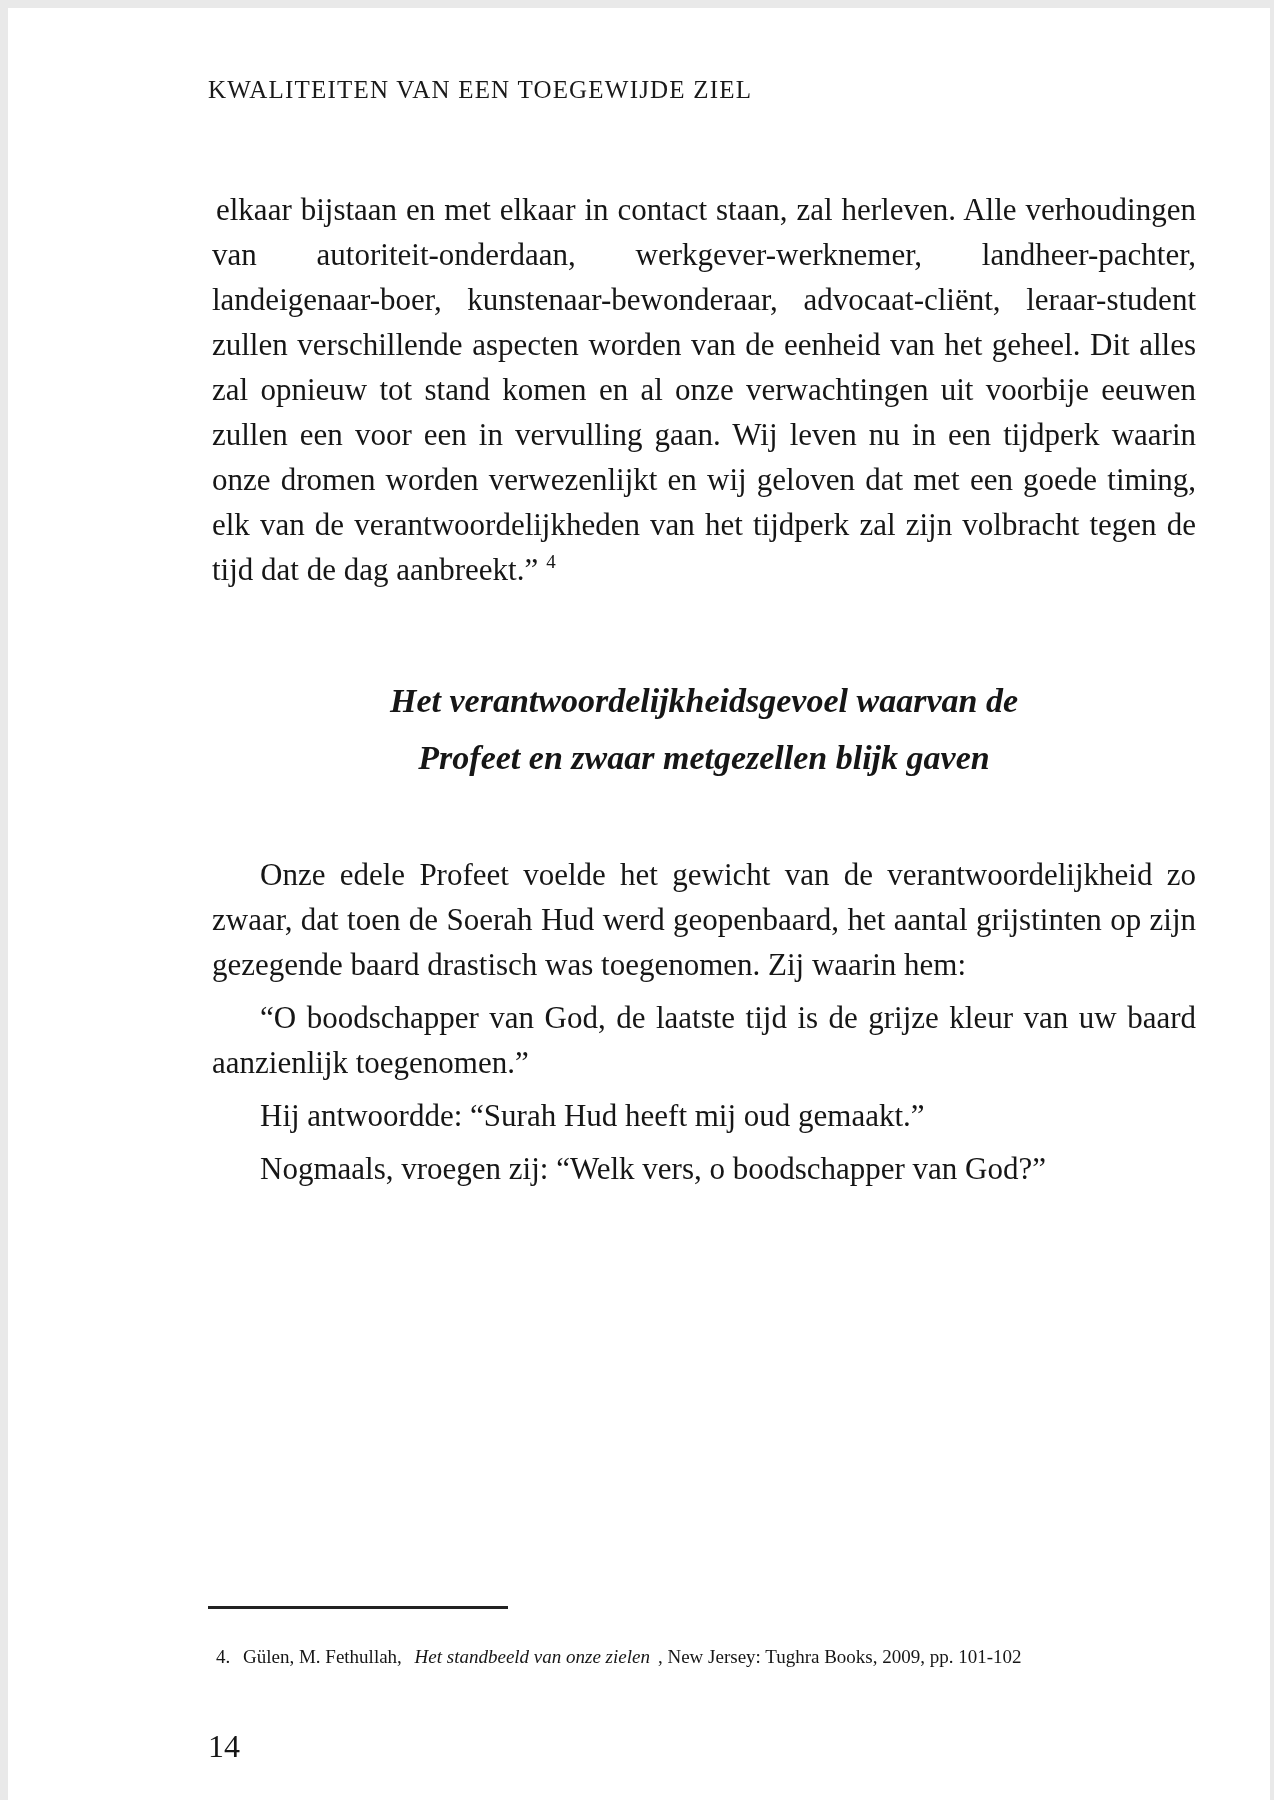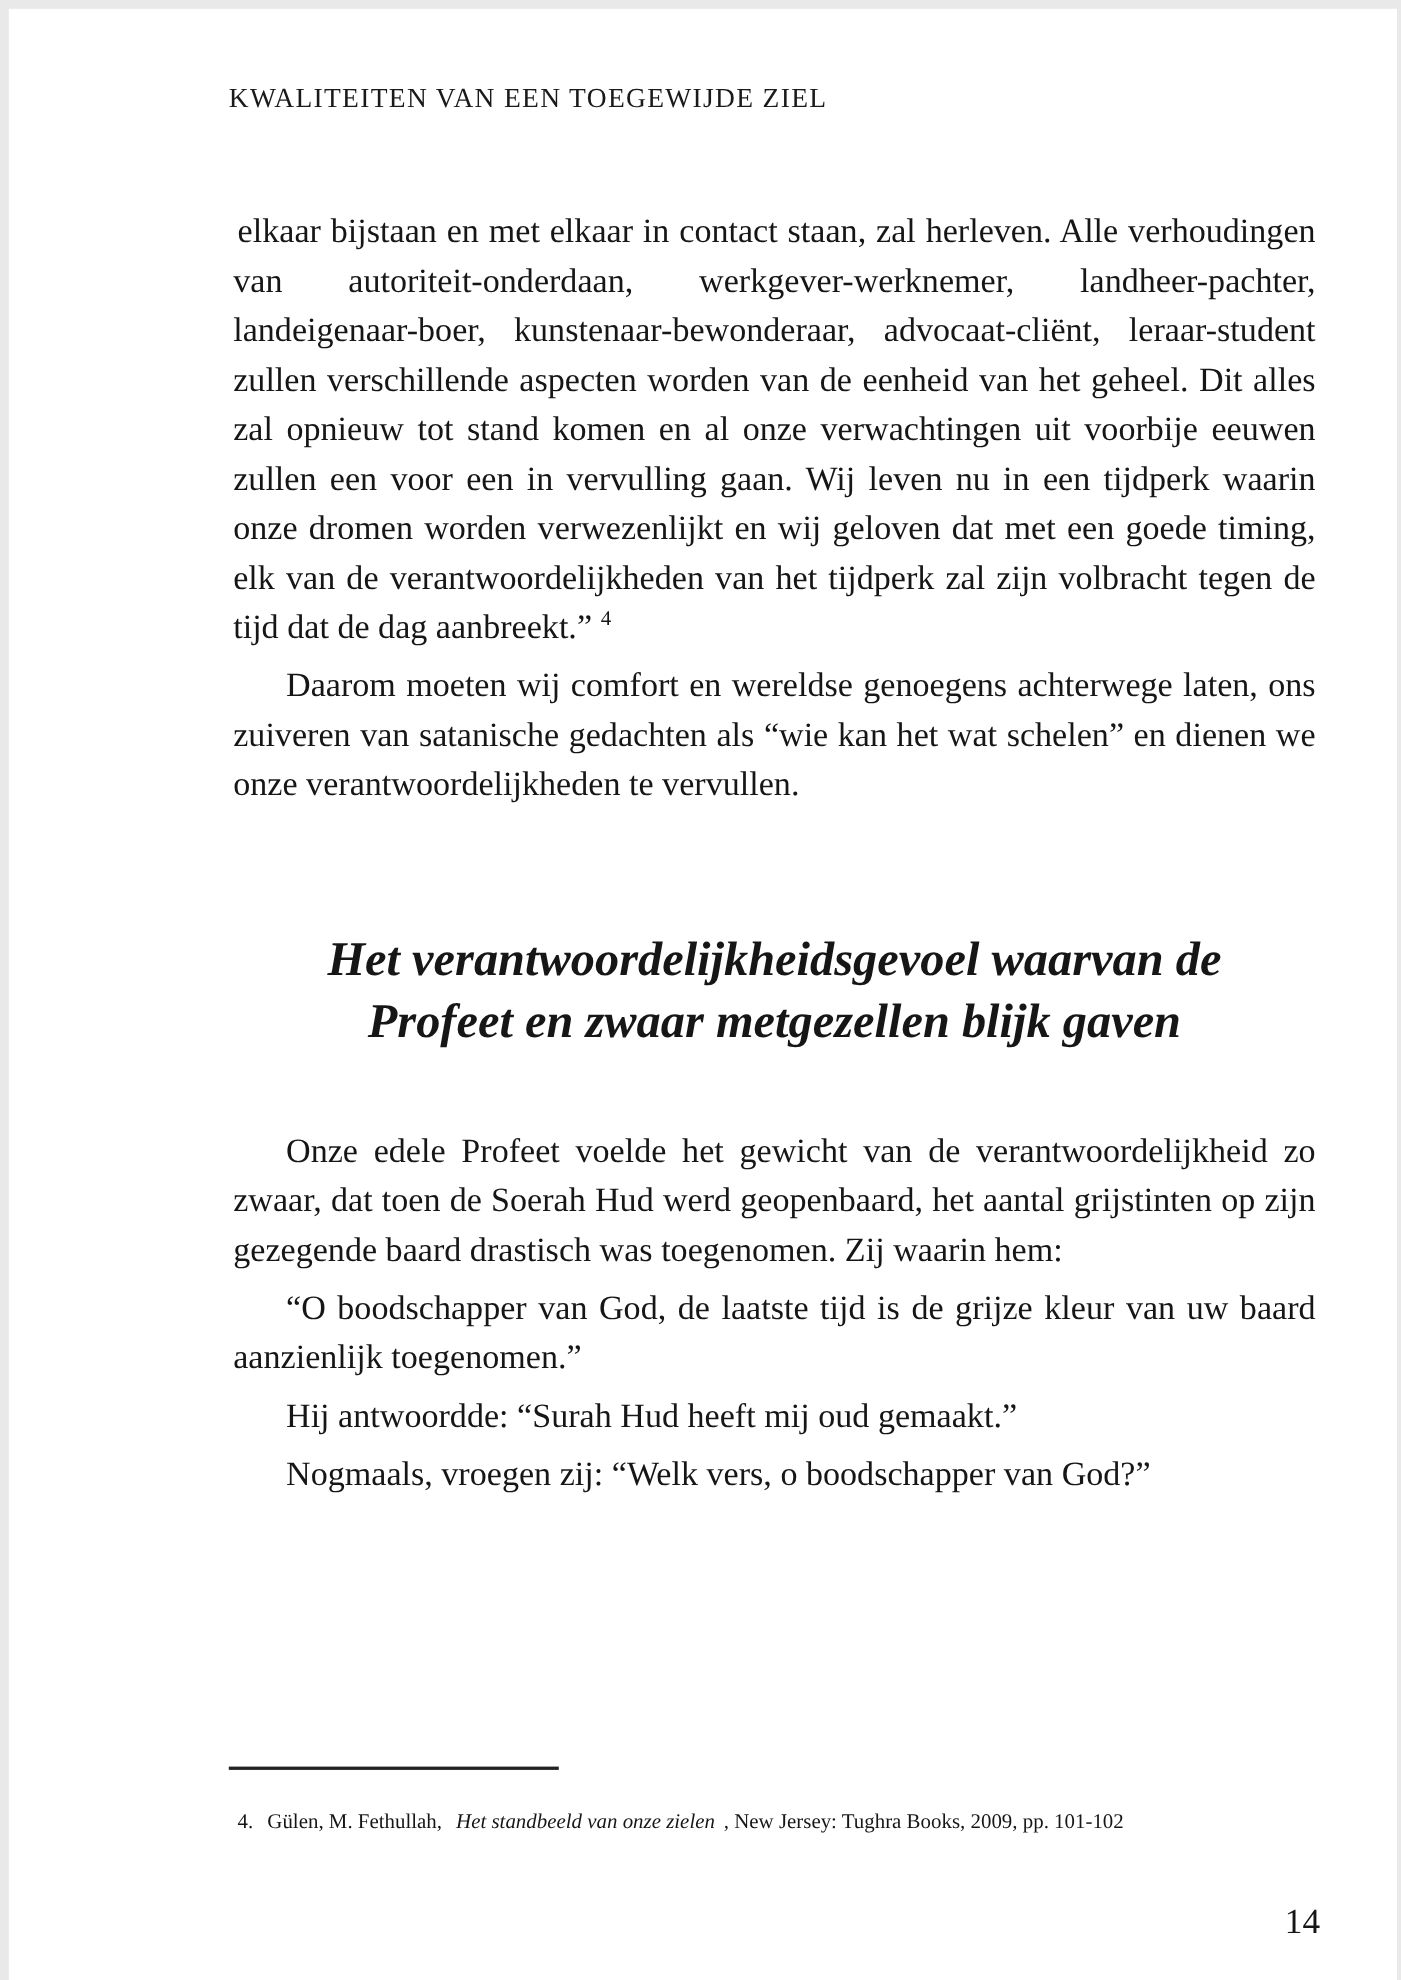--- a/index.html
+++ b/index.html
@@ -34,25 +34,25 @@
     text-align: justify;
   }
   .text-block p { margin: 0; font-family: Liberation Serif, serif; }
   .para-indent { text-indent: 48px; }
   sup.fn-ref {
     font-size: 19px;
     line-height: 0;
     vertical-align: 12px;
   }
   .section-heading {
-    margin: 100px 0 58px 0;
+    margin: 72px 0 58px 0;
     text-align: center;
     font-weight: bold;
     font-style: italic;
-    font-size: 44px;
+    font-size: 34px;
     line-height: 49px;
     text-indent: 0;
   }
   .italic { font-style: italic; }
   .footnote-area {
     position: absolute;
     left: 196px;
     top: 1594px;
     width: 1000px;
   }
@@ -65,36 +65,35 @@
     margin-top: 21px;
     font-size: 19px;
     line-height: 30px;
     text-align: justify;
   }
   .page-number {
     position: absolute;
     left: 196px;
     top: 1716px;
     width: 1000px;
-    text-align: right;
+    text-align: left;
     font-size: 32px;
   }
 </style>
 </head>
 <body>
 
 <div class="page">
 
   <div class="running-head">KWALITEITEN VAN EEN TOEGEWIJDE ZIEL</div>
 
   <div class="text-block">
 
     <p><span>elkaar bijstaan en met elkaar in contact staan, zal herleven. Alle verhoudingen van autoriteit-onderdaan, werkgever-werknemer, landheer-pachter, landeigenaar-boer, kunstenaar-bewonderaar, advocaat-cliënt, leraar-student zullen verschillende aspecten worden van de eenheid van het geheel. Dit alles zal opnieuw tot stand komen en al onze verwachtingen uit voorbije eeuwen zullen een voor een in vervulling gaan. Wij leven nu in een tijdperk waarin onze dromen worden verwezenlijkt en wij geloven dat met een goede timing, elk van de verantwoordelijkheden van het tijdperk zal zijn volbracht tegen de tijd dat de dag aanbreekt.”</span><sup class="fn-ref">4</sup></p>
 
-    <p class="para-indent">Daarom moeten wij comfort en wereldse genoegens achterwege laten, ons zuiveren van satanische gedachten als “wie kan het wat schelen” en dienen we onze verantwoordelijkheden te vervullen.</p>
 
     <h2 class="section-heading">
       <div>Het verantwoordelijkheidsgevoel waarvan de</div>
       <div>Profeet en zwaar metgezellen blijk gaven</div>
     </h2>
 
     <p class="para-indent">Onze edele Profeet voelde het gewicht van de verantwoordelijkheid zo zwaar, dat toen de Soerah Hud werd geopenbaard, het aantal grijstinten op zijn gezegende baard drastisch was toegenomen. Zij waarin hem:</p>
 
     <p class="para-indent">“O boodschapper van God, de laatste tijd is de grijze kleur van uw baard aanzienlijk toegenomen.”</p>
 

